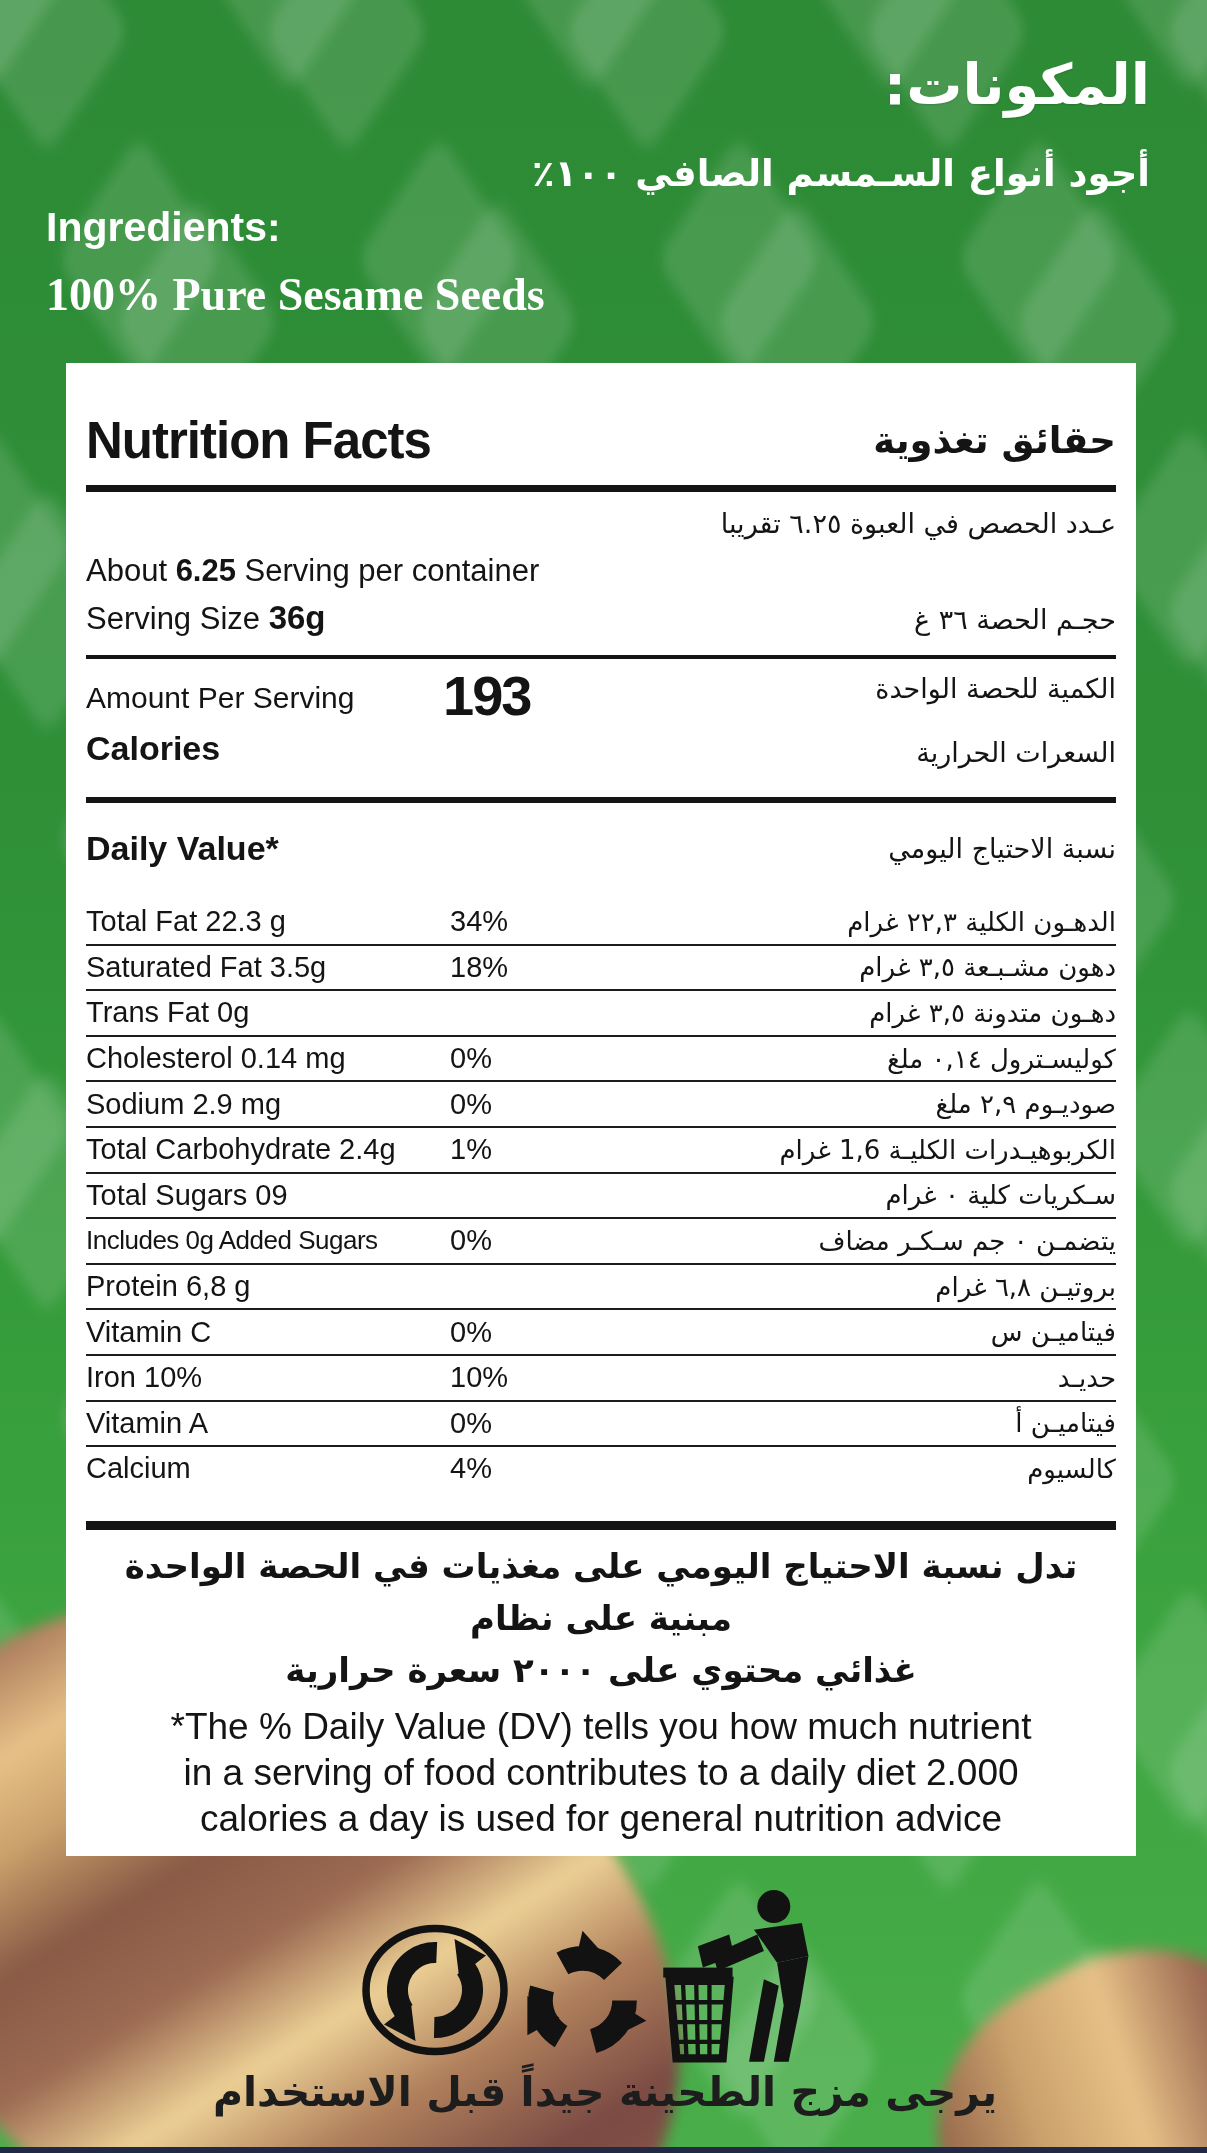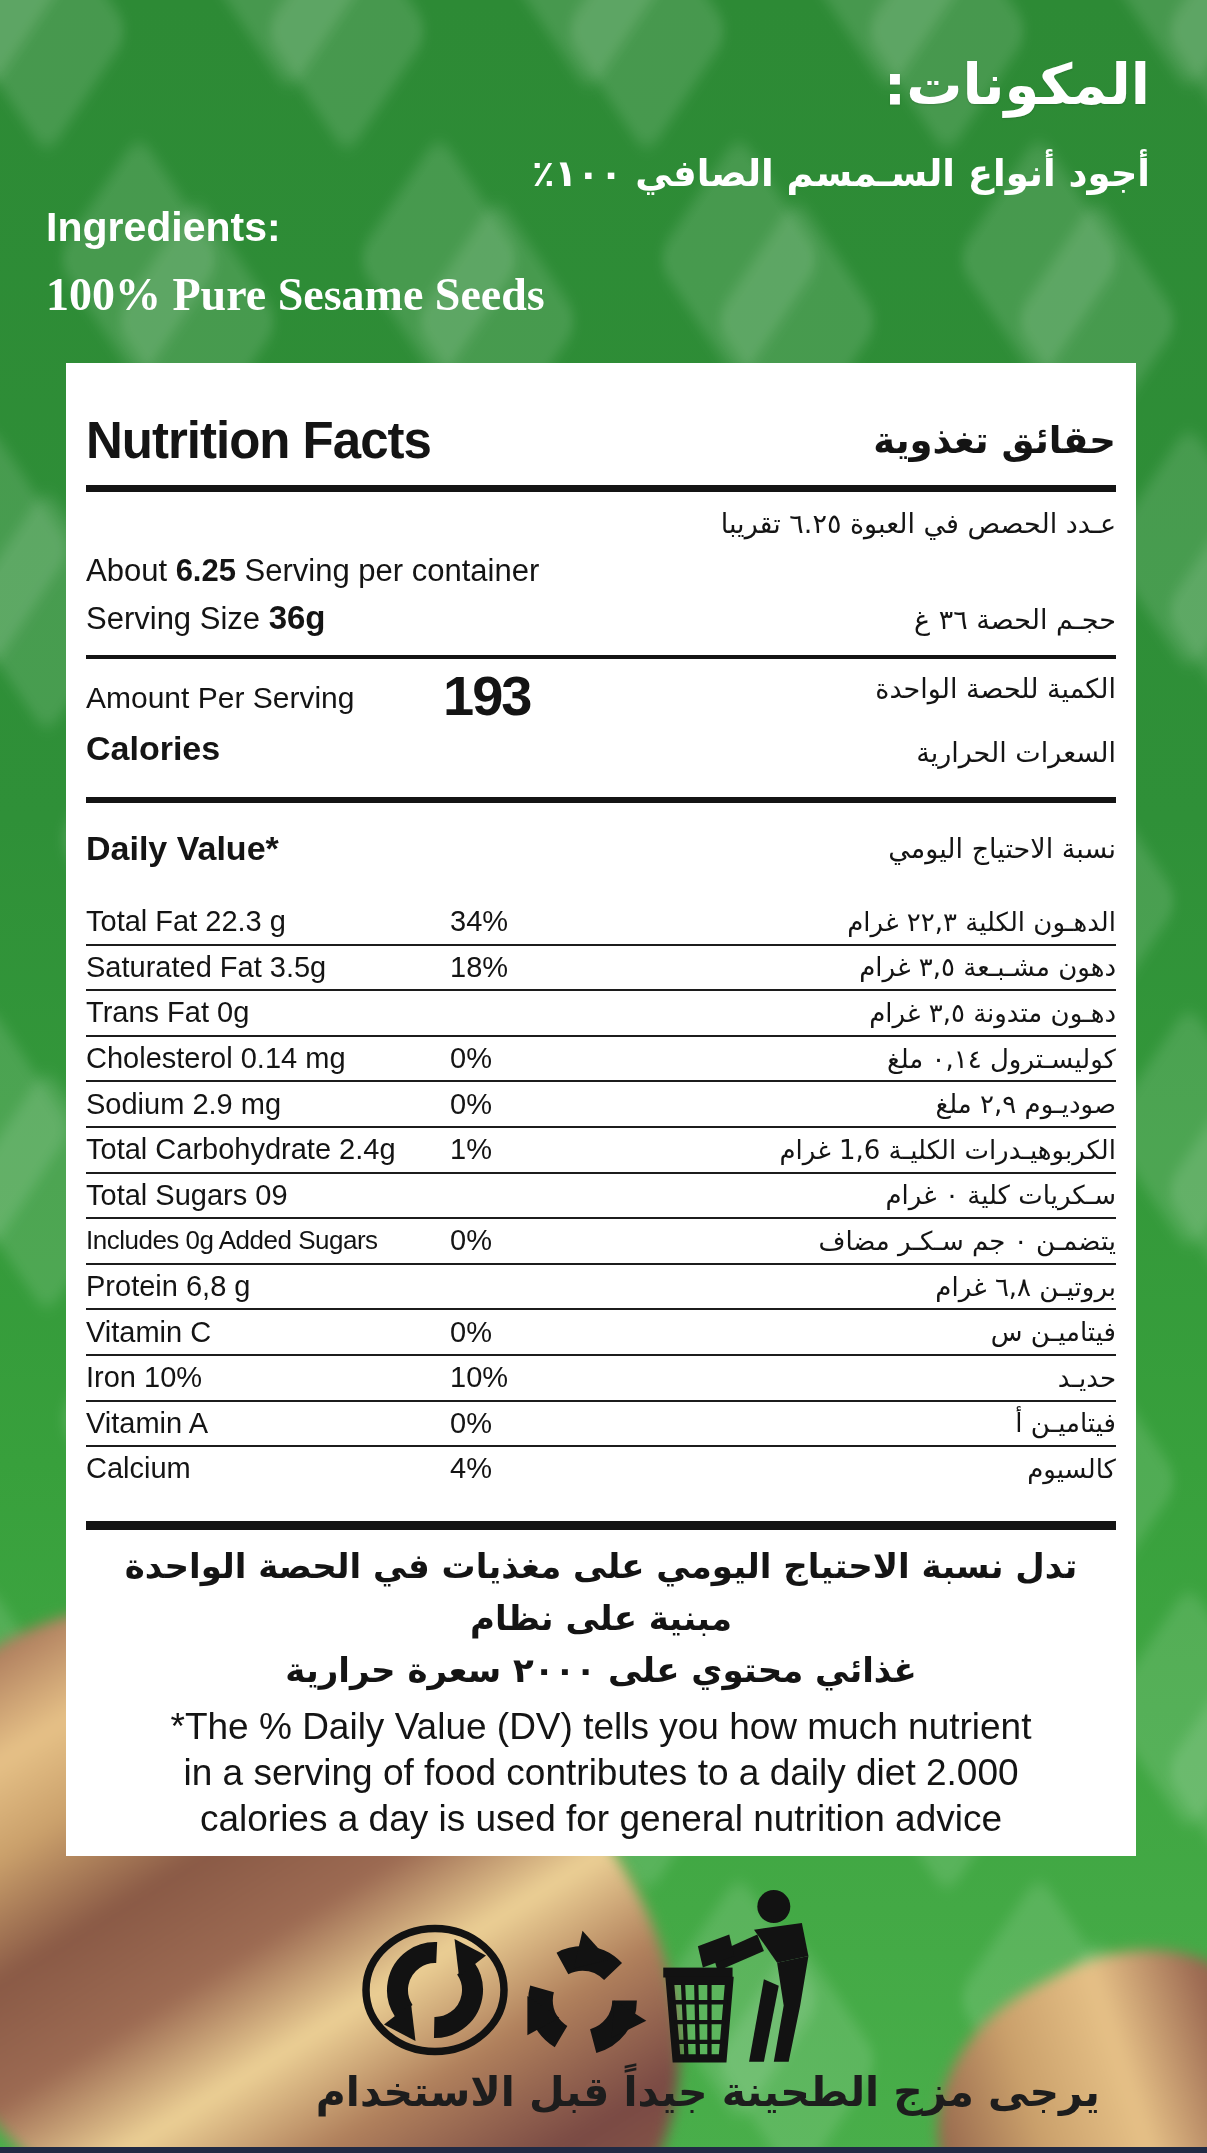--- a/index.html
+++ b/index.html
@@ -74,21 +74,21 @@
   .nrow.small .en{font-size:26px;letter-spacing:-.5px;}
 
   .footnote-ar{margin-top:10px;text-align:center;direction:rtl;font-weight:bold;font-size:34px;
     line-height:52px;white-space:pre-line;}
   .footnote-en{margin-top:8px;text-align:center;font-size:37px;line-height:46px;white-space:pre-line;}
 
   
   #icons{position:absolute;top:1880px;left:360px;width:460px;height:190px;z-index:3;
     display:flex;align-items:flex-end;justify-content:space-between;}
   #icons svg{display:block;}
-  #bottom-note{position:absolute;top:2068px;left:110px;width:990px;z-index:3;
+  #bottom-note{position:absolute;top:2068px;left:110px;width:990px;z-index:3;text-align:center;
     direction:rtl;font-weight:bold;font-size:41px;color:#1d1d1d;}
 </style>
 </head>
 <body>
 
 <div id="bg-pattern">
     <div class="diamond" style="left: -70px; top: -90px;"></div>
     <div class="diamond" style="left: -12px; top: -28px;"></div>
     <div class="diamond" style="left: 230px; top: -90px;"></div>
     <div class="diamond" style="left: 288px; top: -28px;"></div>

